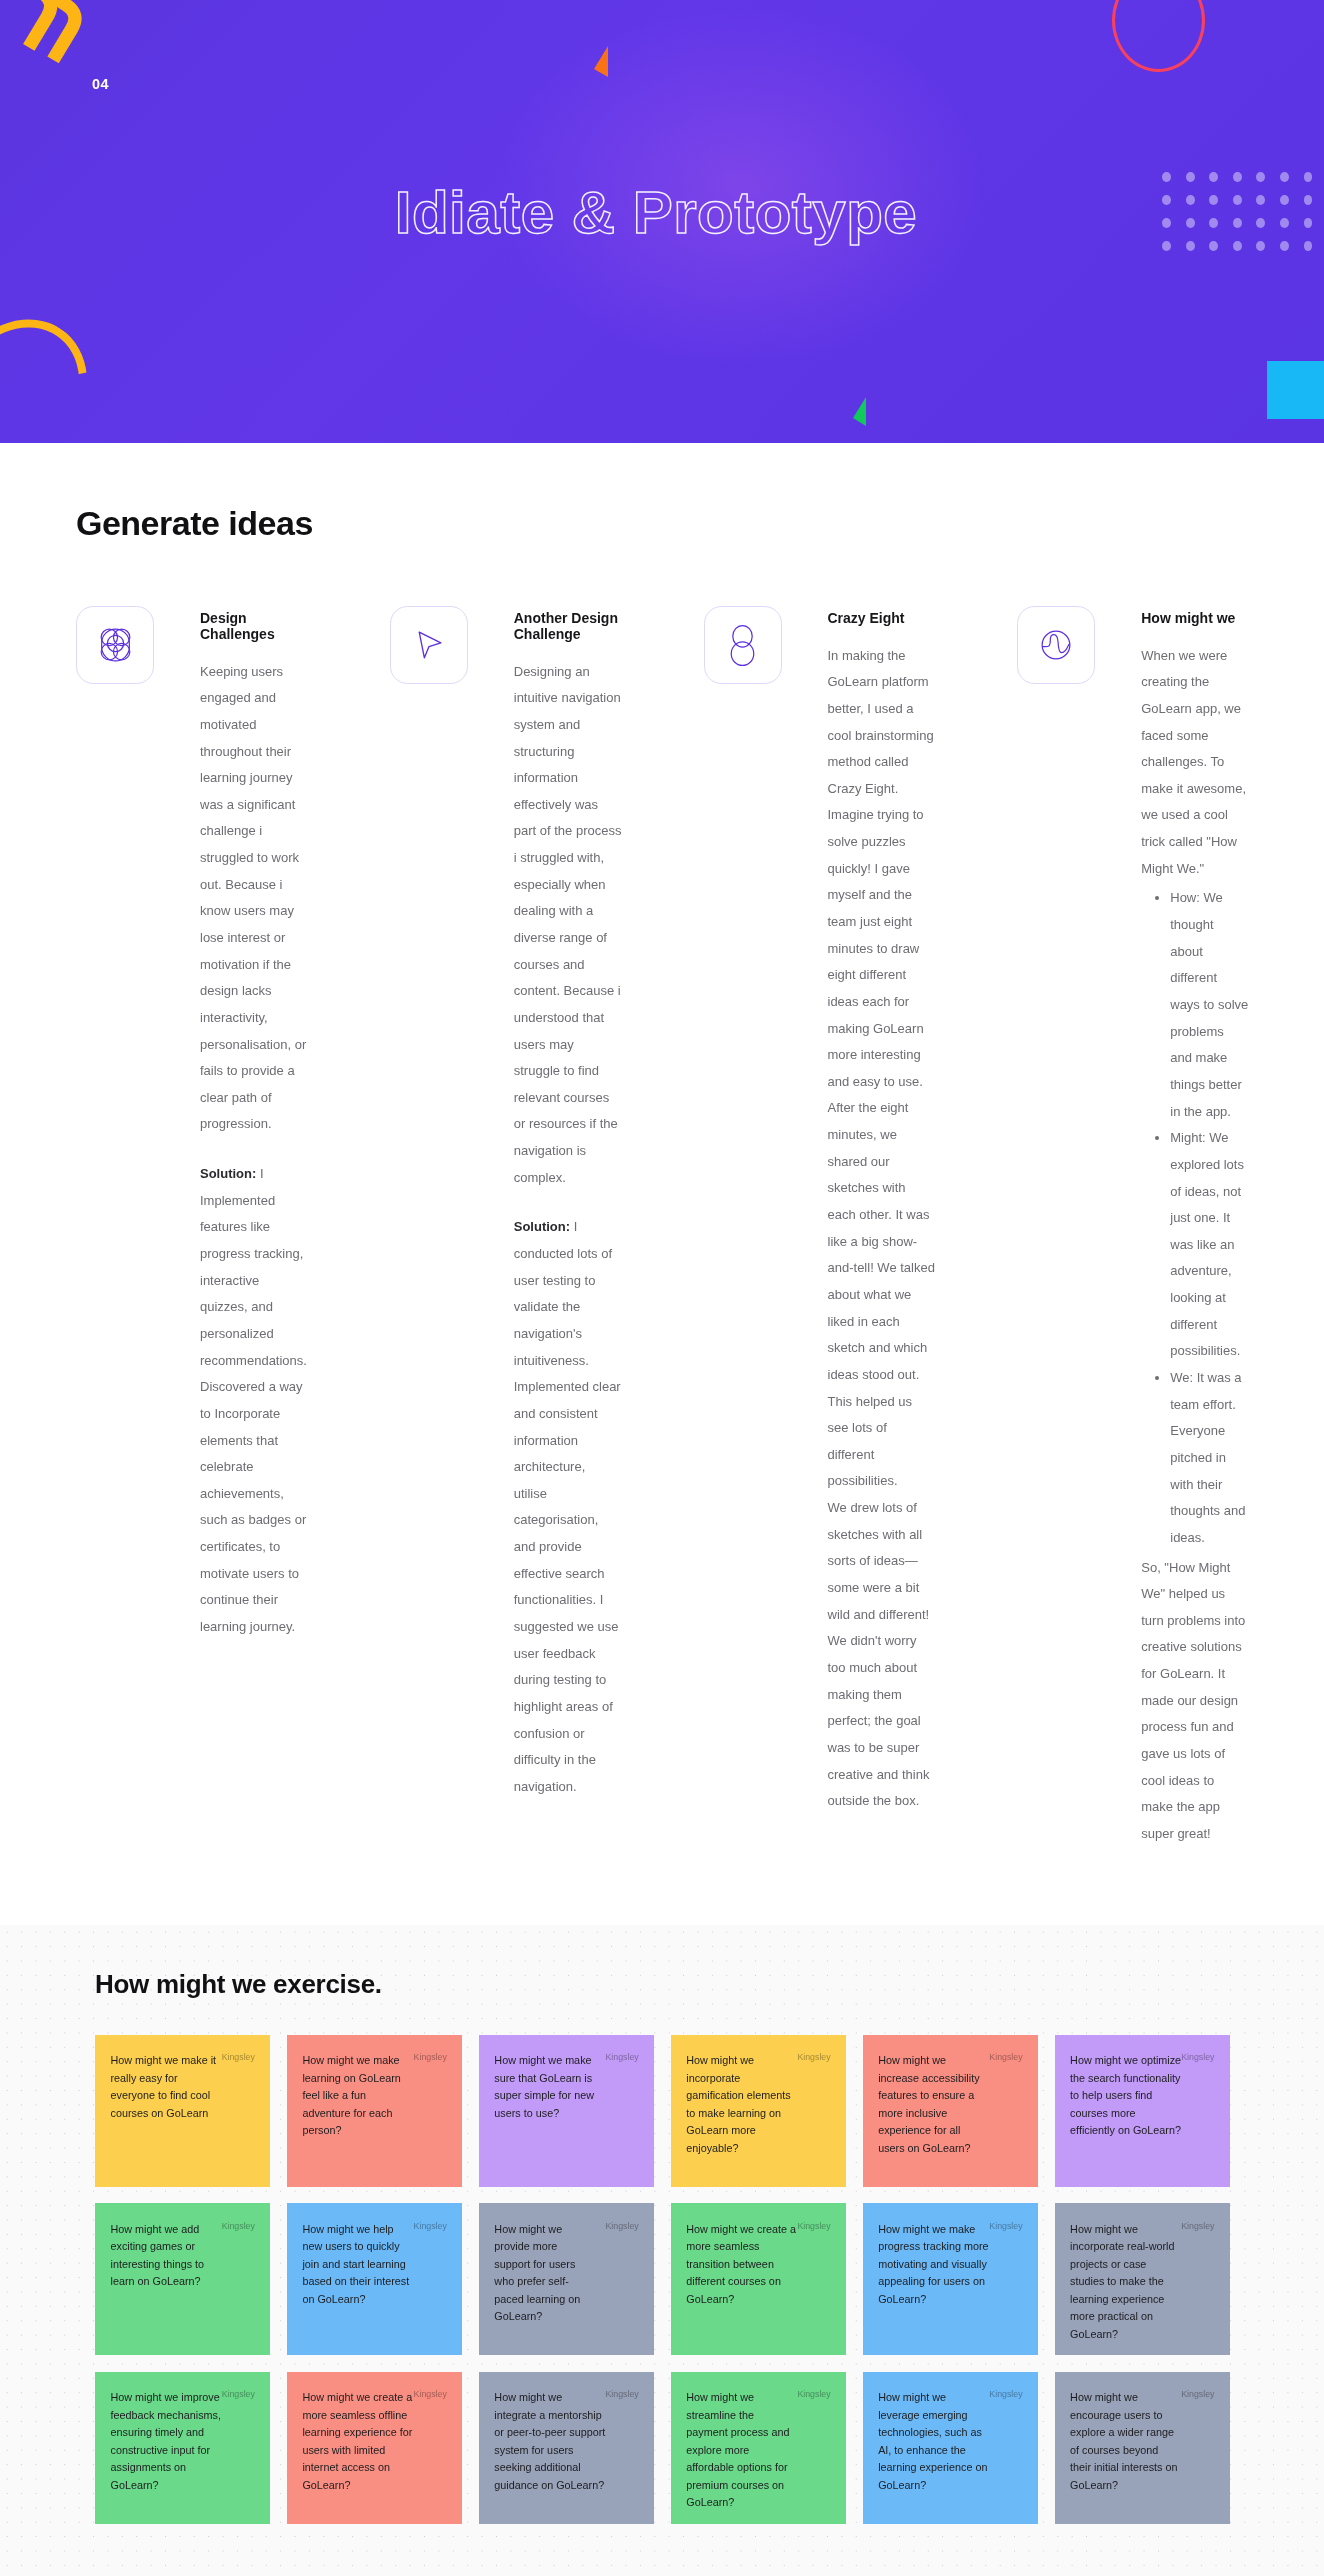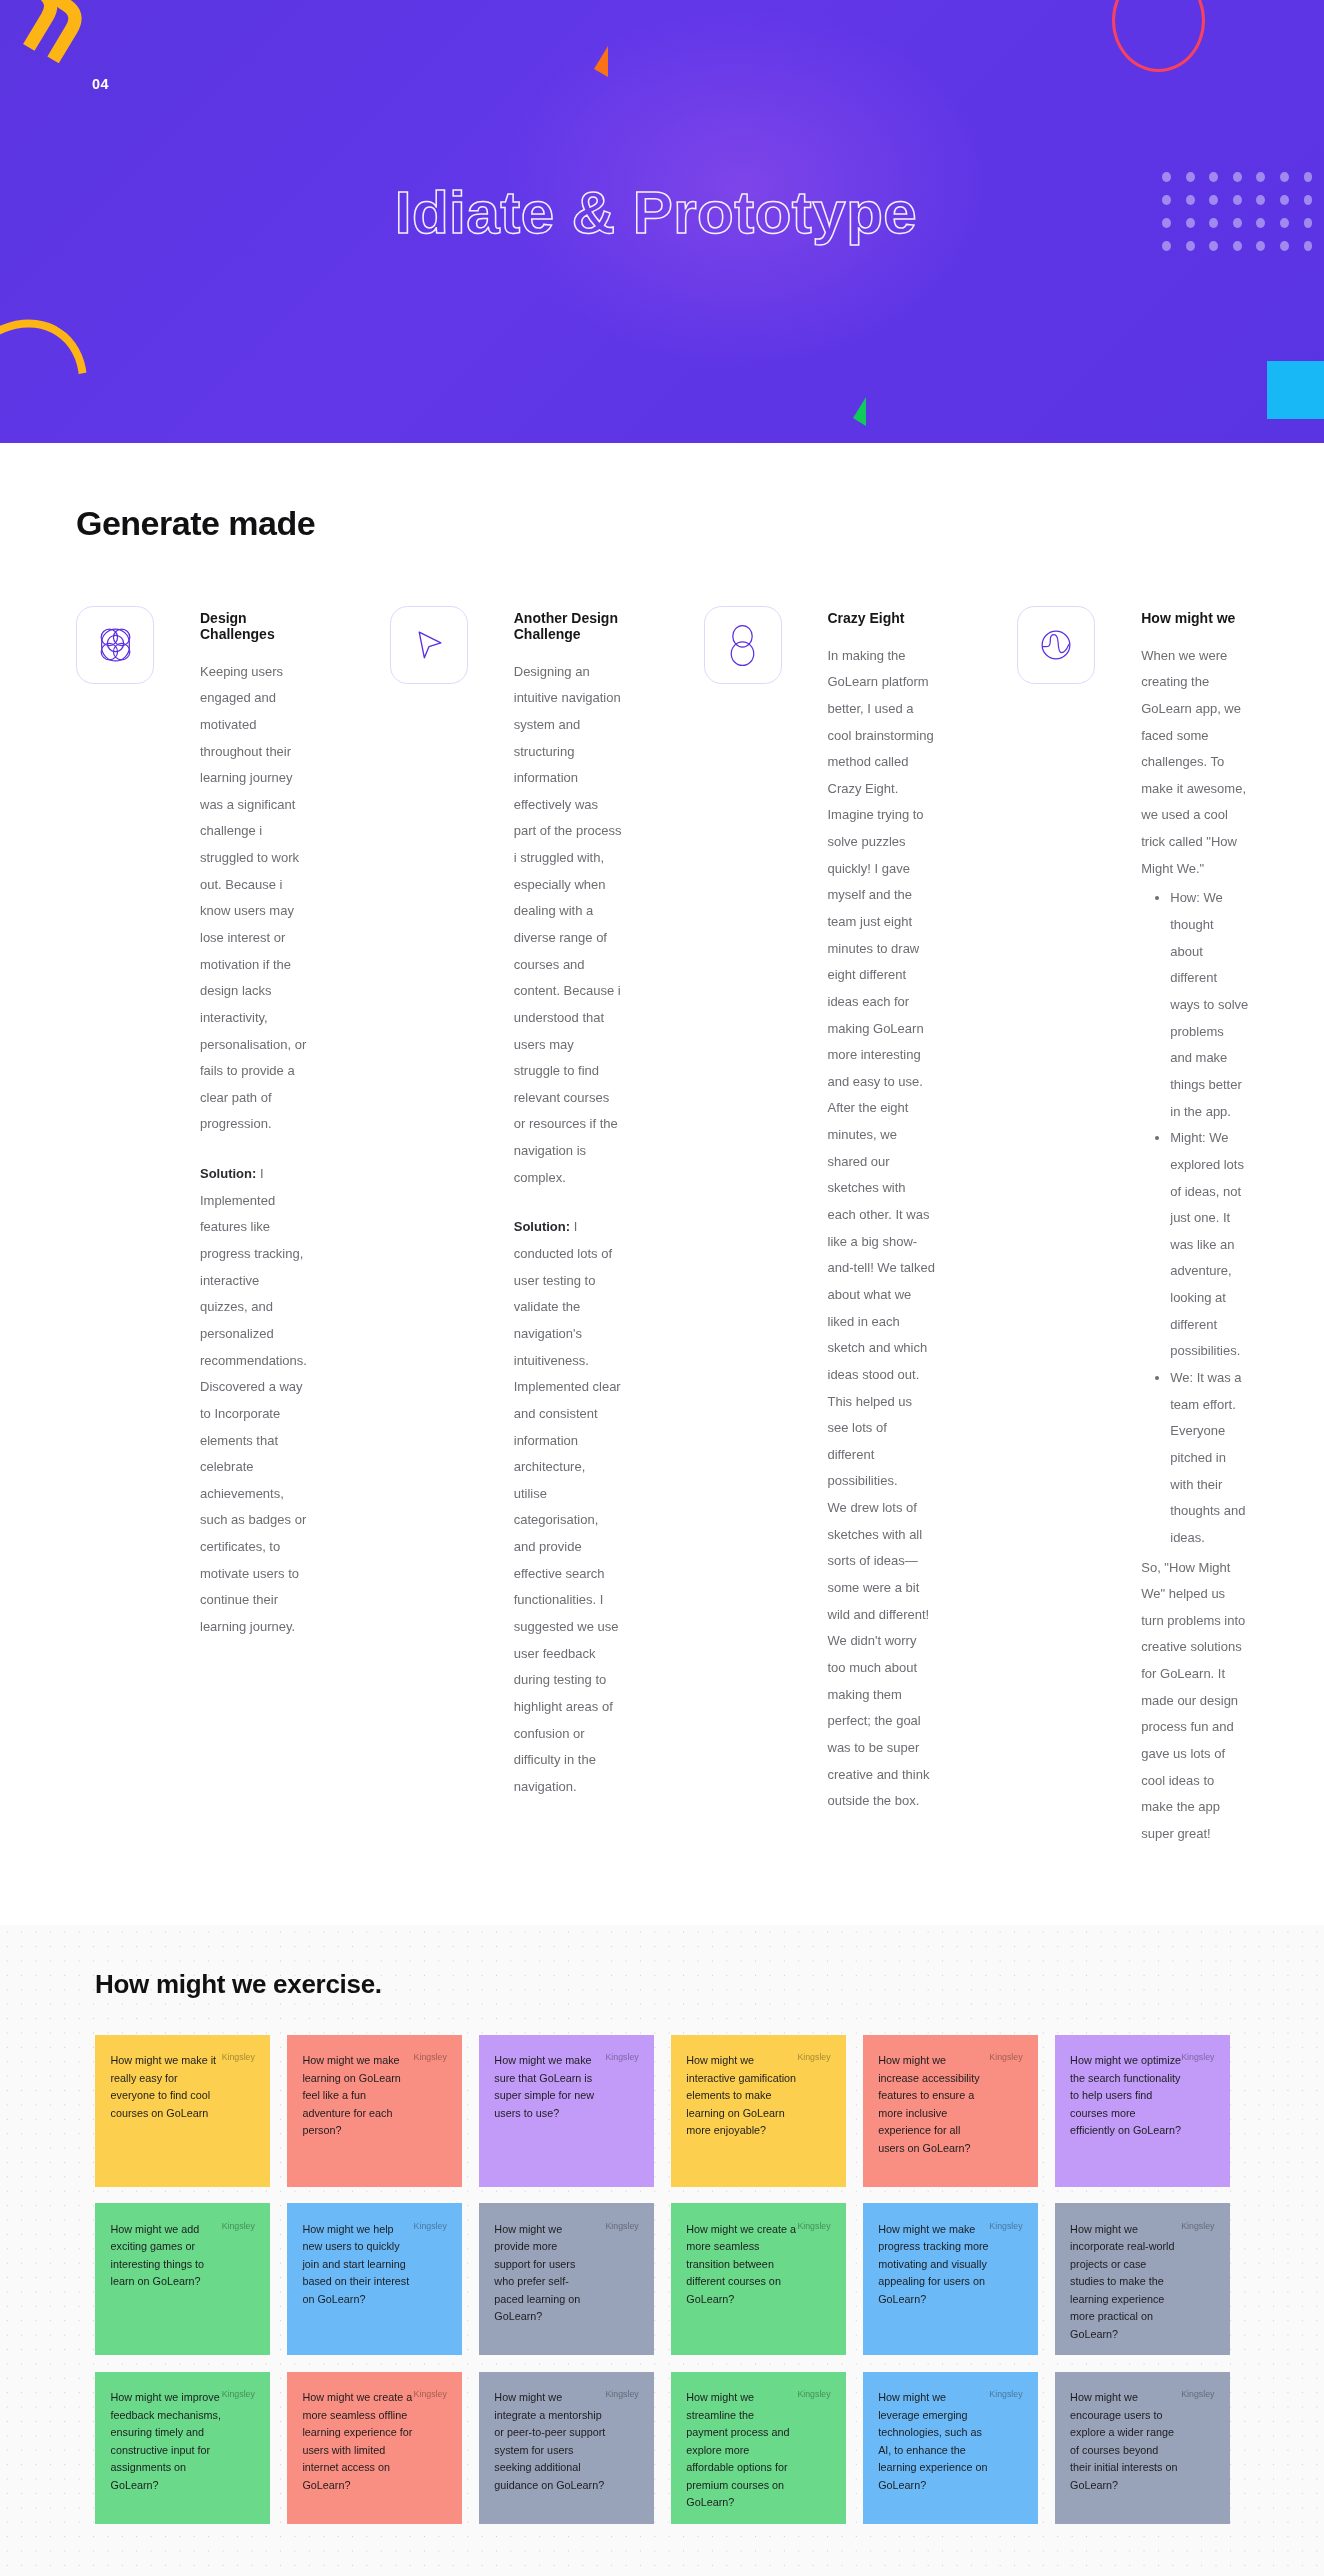--- a/index.html
+++ b/index.html
@@ -266,21 +266,21 @@
         <span></span>
     </div>
 
     <div class="blue-square"></div>
 
     <h1 class="hero-title">Idiate &amp; Prototype</h1>
   </section>
 
   <section class="ideas-section">
     <div class="wrap">
-      <h2 class="section-title">Generate made</h2>
+      <h2 class="section-title">Generate ideas</h2>
 
       <div class="ideas-grid">
 
         <div class="idea">
           <div class="idea-icon">
             <svg width="37" height="44" viewBox="0 0 72 86" fill="none" stroke="#5b2fe0" stroke-width="2.4">
               <rect x="9" y="12" width="54" height="62" rx="27"></rect>
               <circle cx="24" cy="28" r="16"></circle>
               <circle cx="48" cy="28" r="16"></circle>
               <circle cx="24" cy="56" r="16"></circle>
@@ -364,21 +364,21 @@
           </div>
           <div class="note" style="background: rgb(249, 142, 130);">
             <div class="note-text">How might we make learning on GoLearn feel like a fun adventure for each person?</div>
             <div class="note-author">Kingsley</div>
           </div>
           <div class="note" style="background: rgb(193, 155, 247);">
             <div class="note-text">How might we make sure that GoLearn is super simple for new users to use?</div>
             <div class="note-author">Kingsley</div>
           </div>
           <div class="note" style="background: rgb(252, 208, 78);">
-            <div class="note-text">How might we interactive gamification elements to make learning on GoLearn more enjoyable?</div>
+            <div class="note-text">How might we incorporate gamification elements to make learning on GoLearn more enjoyable?</div>
             <div class="note-author">Kingsley</div>
           </div>
           <div class="note" style="background: rgb(249, 142, 130);">
             <div class="note-text">How might we increase accessibility features to ensure a more inclusive experience for all users on GoLearn?</div>
             <div class="note-author">Kingsley</div>
           </div>
           <div class="note" style="background: rgb(193, 155, 247);">
             <div class="note-text">How might we optimize the search functionality to help users find courses more efficiently on GoLearn?</div>
             <div class="note-author">Kingsley</div>
           </div>

